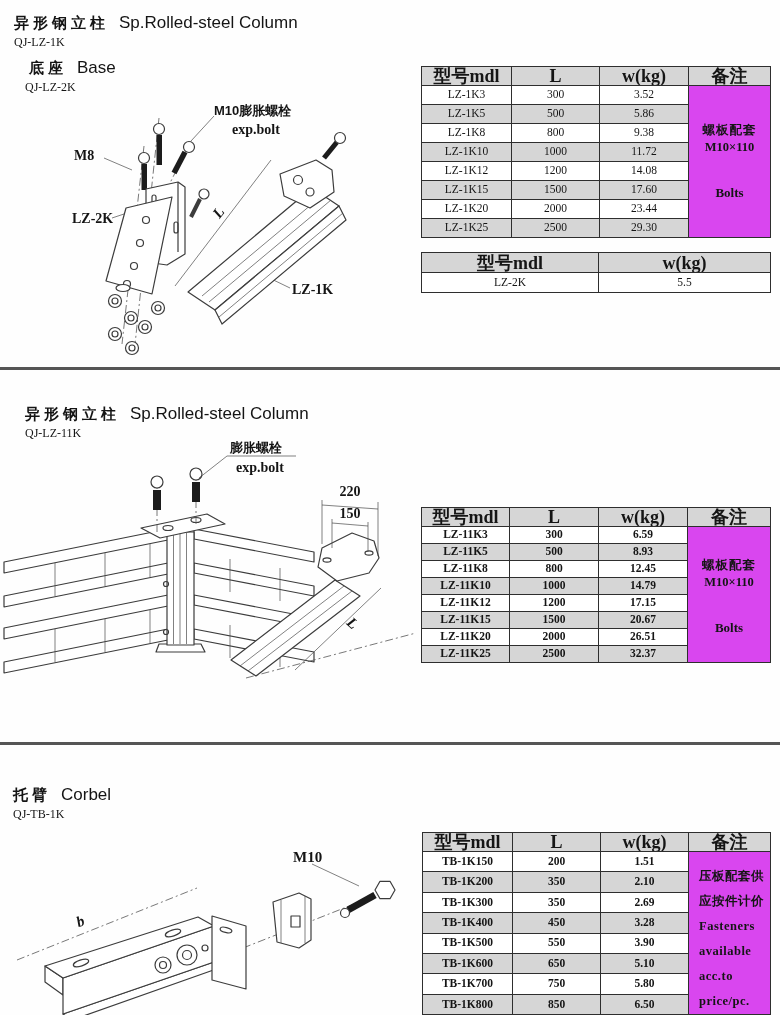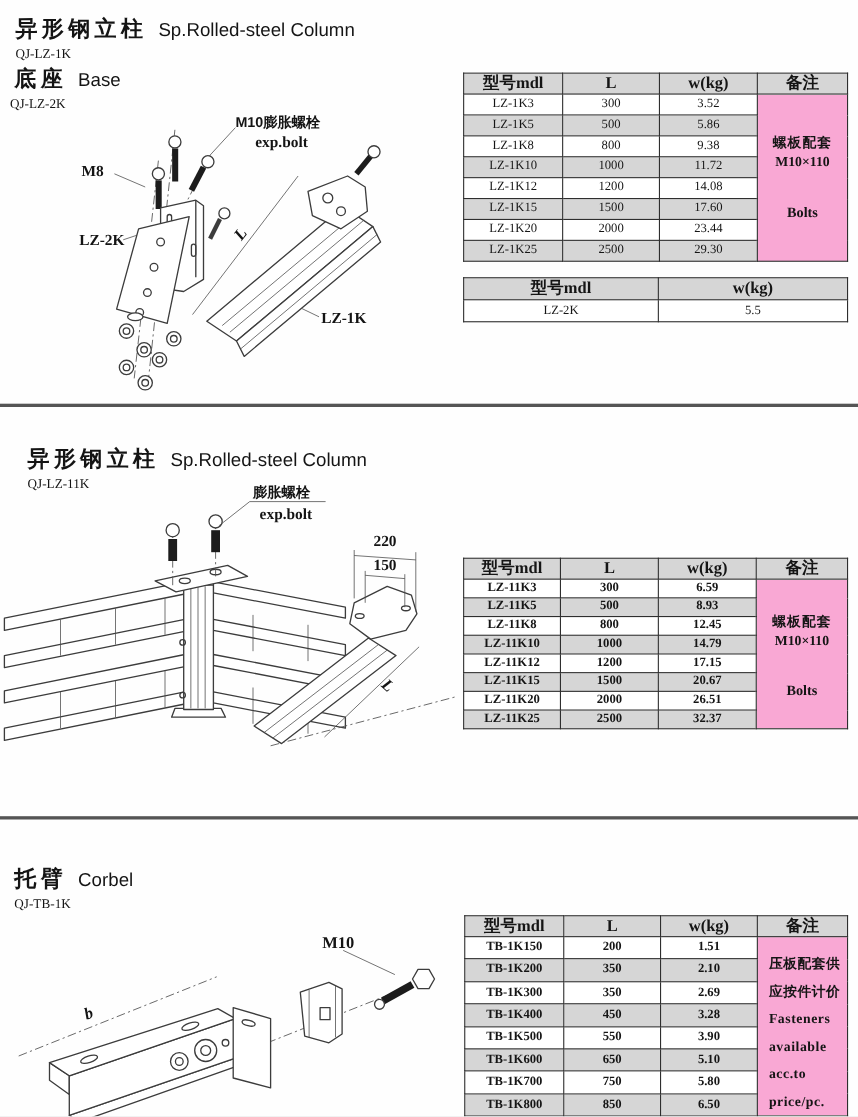--- a/index.html
+++ b/index.html
@@ -2,35 +2,35 @@
 <html><head>
 <meta charset="utf-8">
 <style>
   html,body{margin:0;padding:0;background:#e8e8e8;}
   .page{position:relative;width:780px;height:1015px;background:#fefefe;margin:0 auto;
         font-family:"Liberation Sans",sans-serif;color:#141414;overflow:hidden;}
 
   
   .titleblock{position:absolute;}
   .t-line{display:flex;align-items:baseline;gap:10px;white-space:nowrap;}
-  .t-cn{font-size:20px;font-weight:bold;letter-spacing:4px;font-family:"Liberation Sans",sans-serif;}
+  .t-cn{font-size:15px;font-weight:bold;letter-spacing:4px;font-family:"Liberation Sans",sans-serif;}
   .t-en{font-size:17px;font-family:Liberation Sans, sans-serif;}
   .t-model{font-size:12px;font-family:"Liberation Serif",serif;margin-top:2px;}
 
   
   .divider{position:absolute;left:0;width:780px;height:3px;background:#555;}
 
   
   table.tbl{position:absolute;border-collapse:collapse;table-layout:fixed;background:#fff;
             font-family:"Liberation Serif",serif;color:#151515;}
   .tbl th,.tbl td{border:1px solid #2e2e2e;text-align:center;vertical-align:middle;
                   padding:0;font-size:11.5px;height:18px;line-height:1;overflow:hidden;}
-  .tbl th{background:#d6d6d6;font-weight:bold;font-size:15px;}
+  .tbl th{background:#d6d6d6;font-weight:bold;font-size:18px;}
   .tbl tr.alt td{background:#d6d6d6;}
-  .tbl td.remark{background:#f9a8d4;vertical-align:top;}
+  .tbl td.remark{background:#d946ef;vertical-align:top;}
   .tbl.bold td{font-weight:bold;}
   .tbl.rh17 td{height:16px;}
   .tbl.rh20 td,.tbl.rh20 th{height:19px;}
 
   .rk{display:flex;flex-direction:column;align-items:center;padding-top:36px;}
   .rk-top{font-weight:bold;font-size:12.5px;line-height:17px;letter-spacing:1px;
           font-family:"Liberation Sans",sans-serif;text-align:center;}
   .rk-top .m{font-family:"Liberation Serif",serif;letter-spacing:0;}
   .rk-en{font-weight:bold;font-size:13px;margin-top:30px;font-family:"Liberation Serif",serif;}
   .rk4{padding:12px 0 0 10px;text-align:left;font-weight:bold;font-size:12.5px;line-height:25px;
@@ -53,21 +53,21 @@
 
 <div class="page">
 
   <div class="titleblock" style="left:14px;top:13px;">
     <div class="t-line">
       <span class="t-cn">异形钢立柱</span>
       <span class="t-en">Sp.Rolled-steel Column</span>
     </div>
     <div class="t-model">QJ-LZ-1K</div>
   </div>
-  <div class="titleblock" style="left:13px;top:58px;">
+  <div class="titleblock" style="left:29px;top:58px;">
     <div class="t-line">
       <span class="t-cn">底座</span>
       <span class="t-en">Base</span>
     </div>
     <div class="t-model" style="margin-left:-4px;">QJ-LZ-2K</div>
   </div>
 
   <svg style="left:28px;top:96px;" width="382" height="272" viewBox="0 0 382 272">
 
     <path class="dash" d="M116,50 L94,248"></path>

